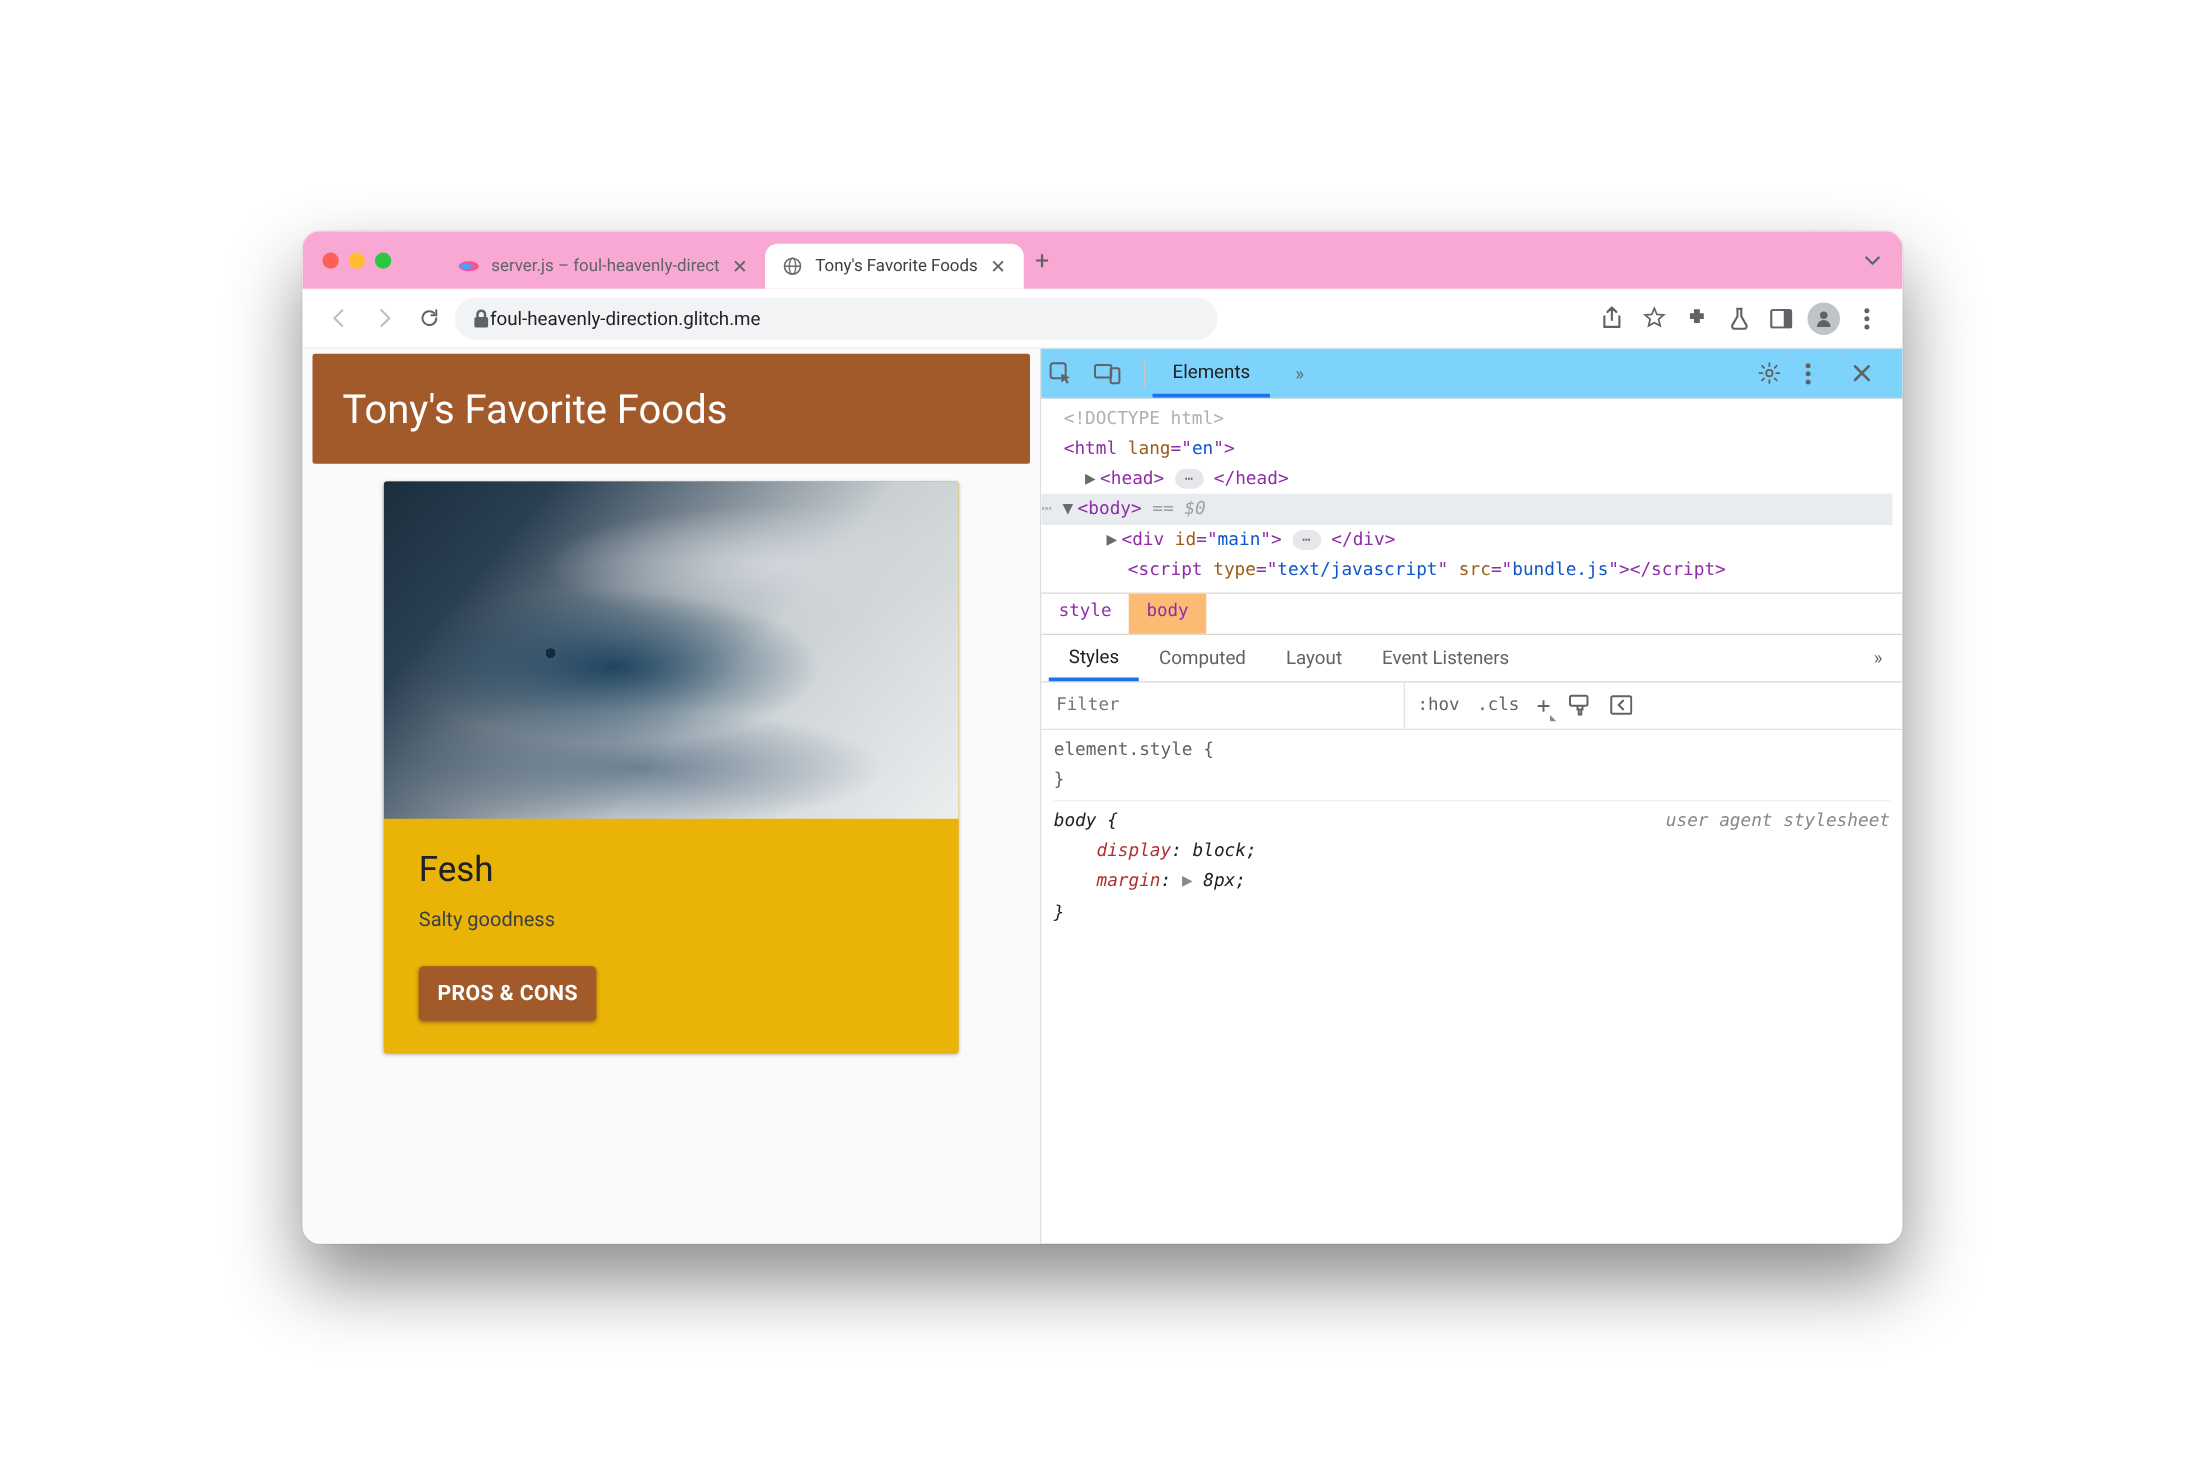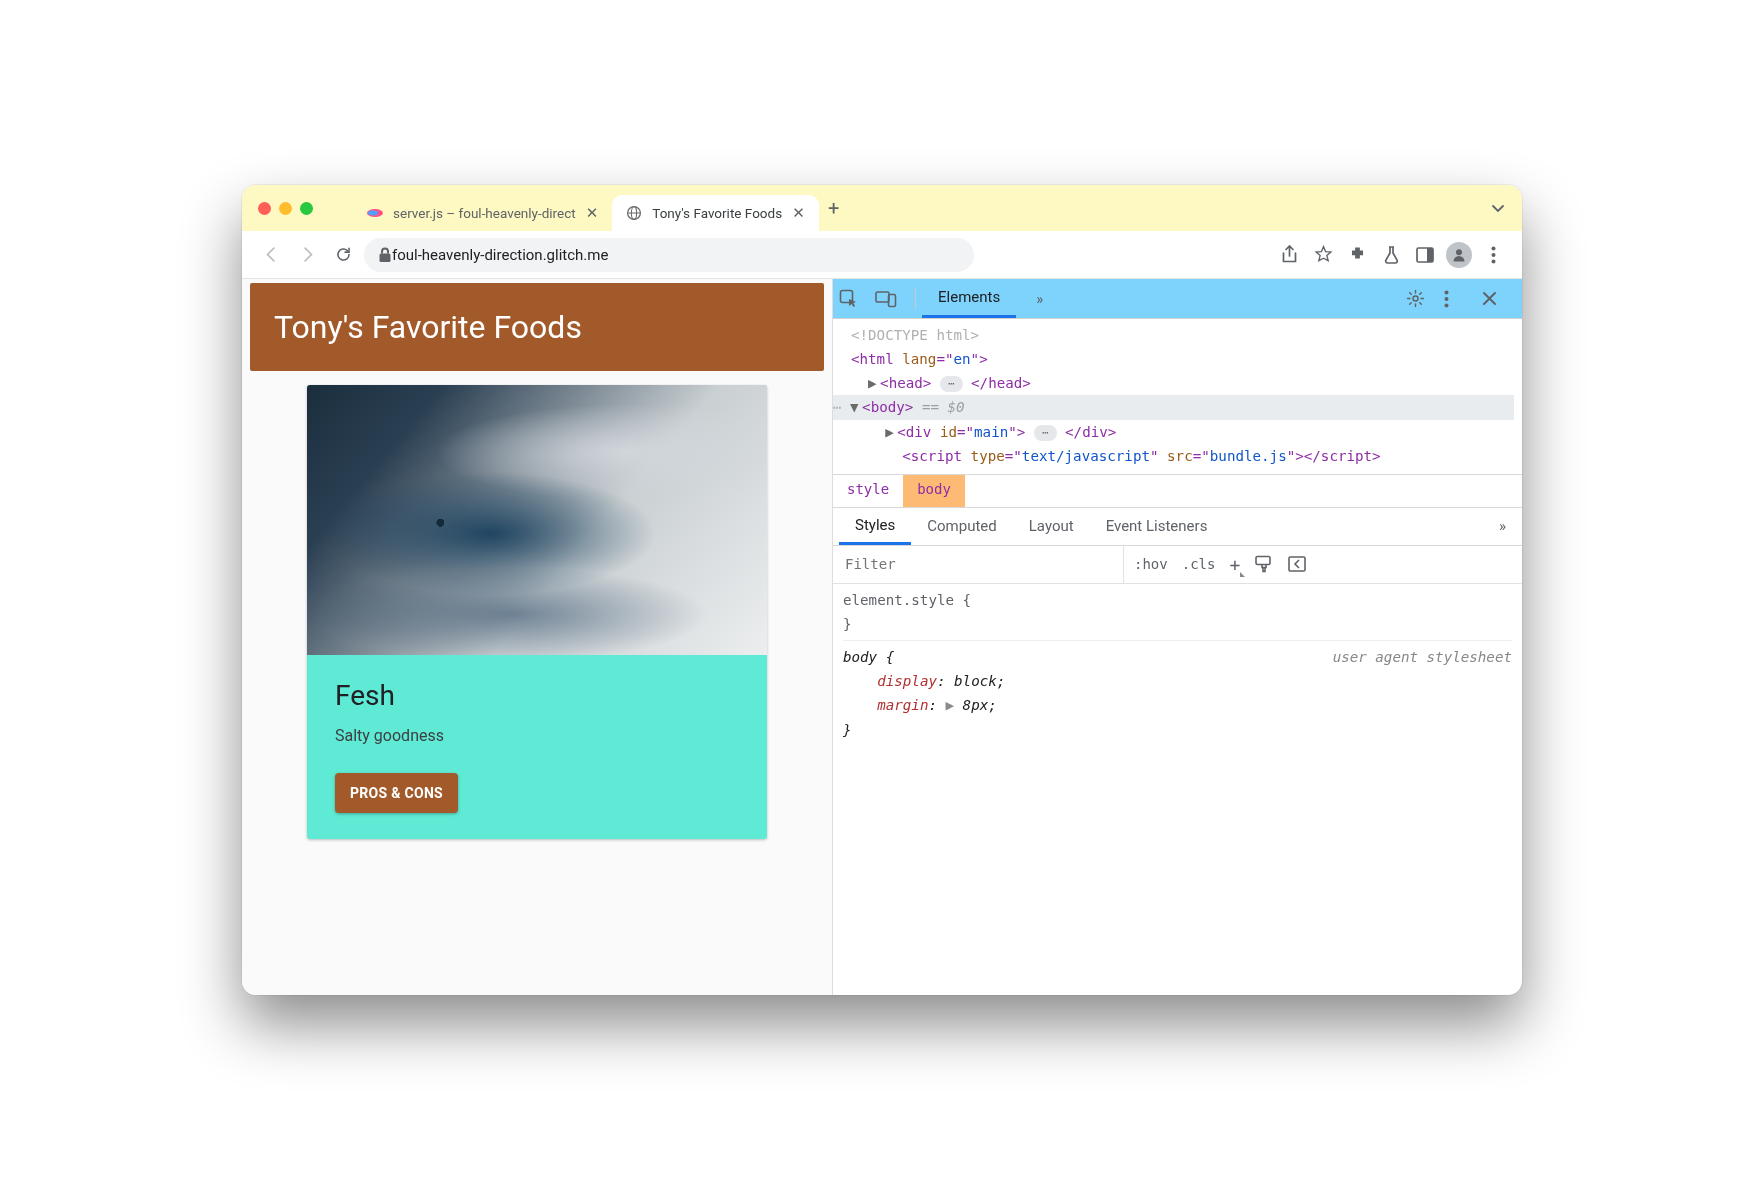--- a/index.html
+++ b/index.html
@@ -19,21 +19,21 @@
     border-radius: 14px;
     background: #fff;
     box-shadow: 0 30px 60px rgba(0,0,0,.45), 0 0 0 1px rgba(0,0,0,.05);
     overflow: hidden;
     display: flex;
     flex-direction: column;
   }
   
   .tabstrip {
     height: 46px;
-    background: #fef9c3;
+    background: #f9a8d4;
     display: flex;
     align-items: flex-end;
     padding-left: 16px;
     position: relative;
   }
   .traffic { display: flex; gap: 8px; align-self: center; margin-right: 40px; }
   .tdot { width: 13px; height: 13px; border-radius: 50%; }
   .tdot.red { background:#ff5f57; }
   .tdot.yellow { background:#febc2e; }
   .tdot.green { background:#28c840; }
@@ -69,38 +69,38 @@
   .content { flex:1; display:flex; min-height:0; }
   .page { flex: 0 0 590px; background:#fafafa; padding: 0 8px; overflow:hidden; }
   .devtools { flex:1; display:flex; flex-direction:column; border-left:1px solid #ddd; min-width:0; }
   
   .banner {
     margin-top: 4px; height: 88px; background:#a35a2a; color:#fff;
     display:flex; align-items:center; padding-left:24px; font-size:32px; font-weight:400;
     border-radius:2px;
   }
   .card {
-    width: 460px; margin: 14px auto 0; background:#5eead4; border-radius:3px;
+    width: 460px; margin: 14px auto 0; background:#eab308; border-radius:3px;
     box-shadow: 0 1px 3px rgba(0,0,0,.25);
     overflow:hidden;
   }
   .card .img { height:270px; background: linear-gradient(130deg,#1a2e3d 0%, #2a3f52 20%, #c9cfd2 60%, #eceeef 100%); position:relative; }
   .card .img::after{ content:""; position:absolute; inset:0;
     background:
       radial-gradient(ellipse 55% 35% at 40% 55%, rgba(20,60,90,.9), transparent 65%),
       radial-gradient(ellipse 70% 30% at 70% 25%, rgba(210,215,220,.95), transparent 60%),
       radial-gradient(circle 4px at 29% 51%, #111 99%, transparent),
       radial-gradient(ellipse 60% 25% at 45% 85%, rgba(40,70,100,.55), transparent 70%);
   }
   .card .body { padding: 24px 28px 26px; }
   .card h2 { margin:0 0 14px; font-size:28px; font-weight:400; color:#202124; }
   .card p { margin:0 0 28px; font-size:16px; color:#3c4043; }
   .card .btn {
     display:inline-block; background:#a35a2a; color:#fff; font-weight:700;
-    font-size:14px; letter-spacing:.3px; padding:12px 15px; border-radius:4px;
+    font-size:17px; letter-spacing:.3px; padding:12px 15px; border-radius:4px;
     box-shadow:0 1px 3px rgba(0,0,0,.3);
   }
   
   .dt-top {
     height: 40px; display:flex; align-items:center; background:#7dd3fc;
     border-bottom:1px solid #d0d0d0; padding:0 6px; gap:2px;
     font-size:15px; color:#5f6368;
   }
   .dt-top .icn { width:34px; text-align:center; cursor:pointer; }
   .dt-top .sep { width:1px; height:22px; background:#c9c9c9; margin:0 4px; }

